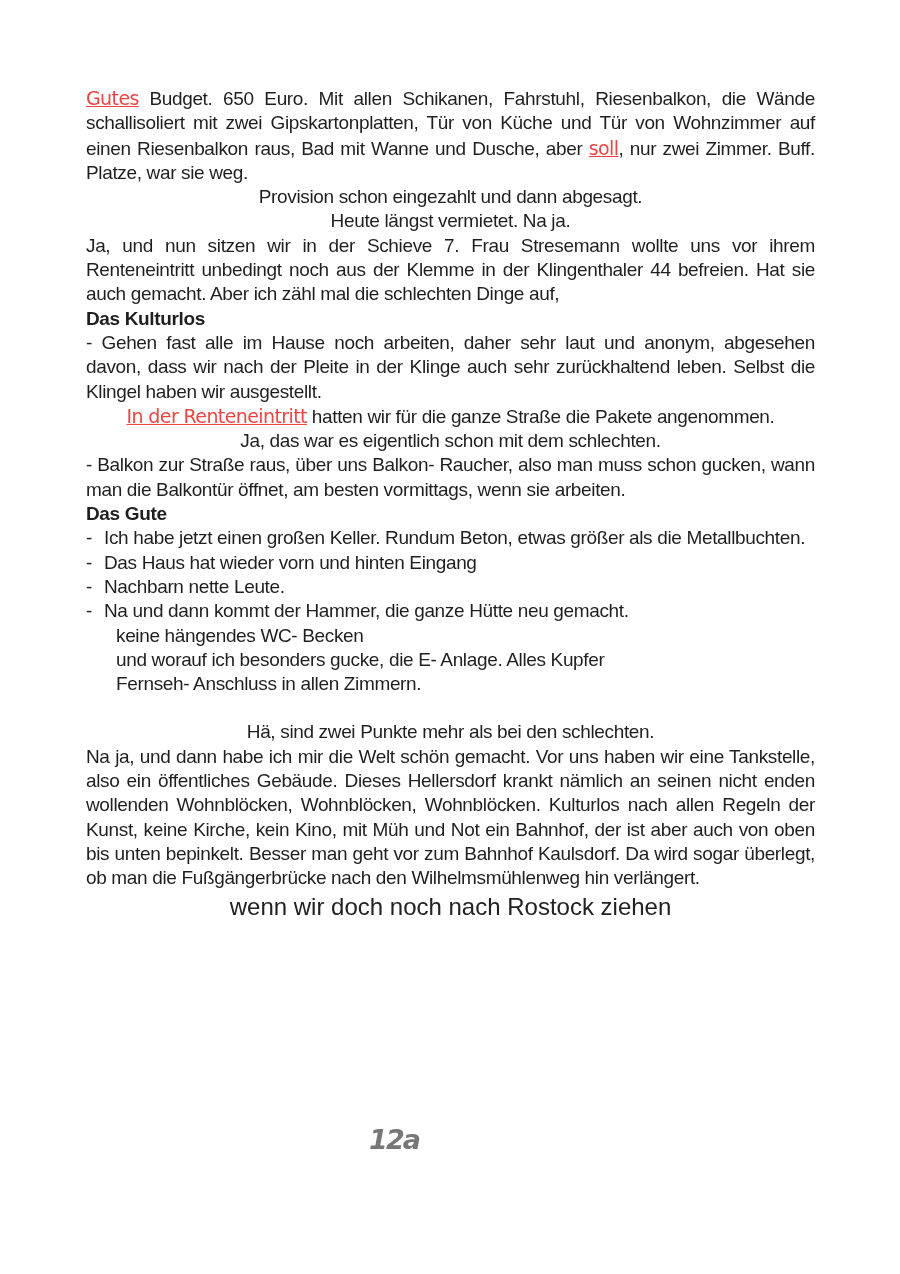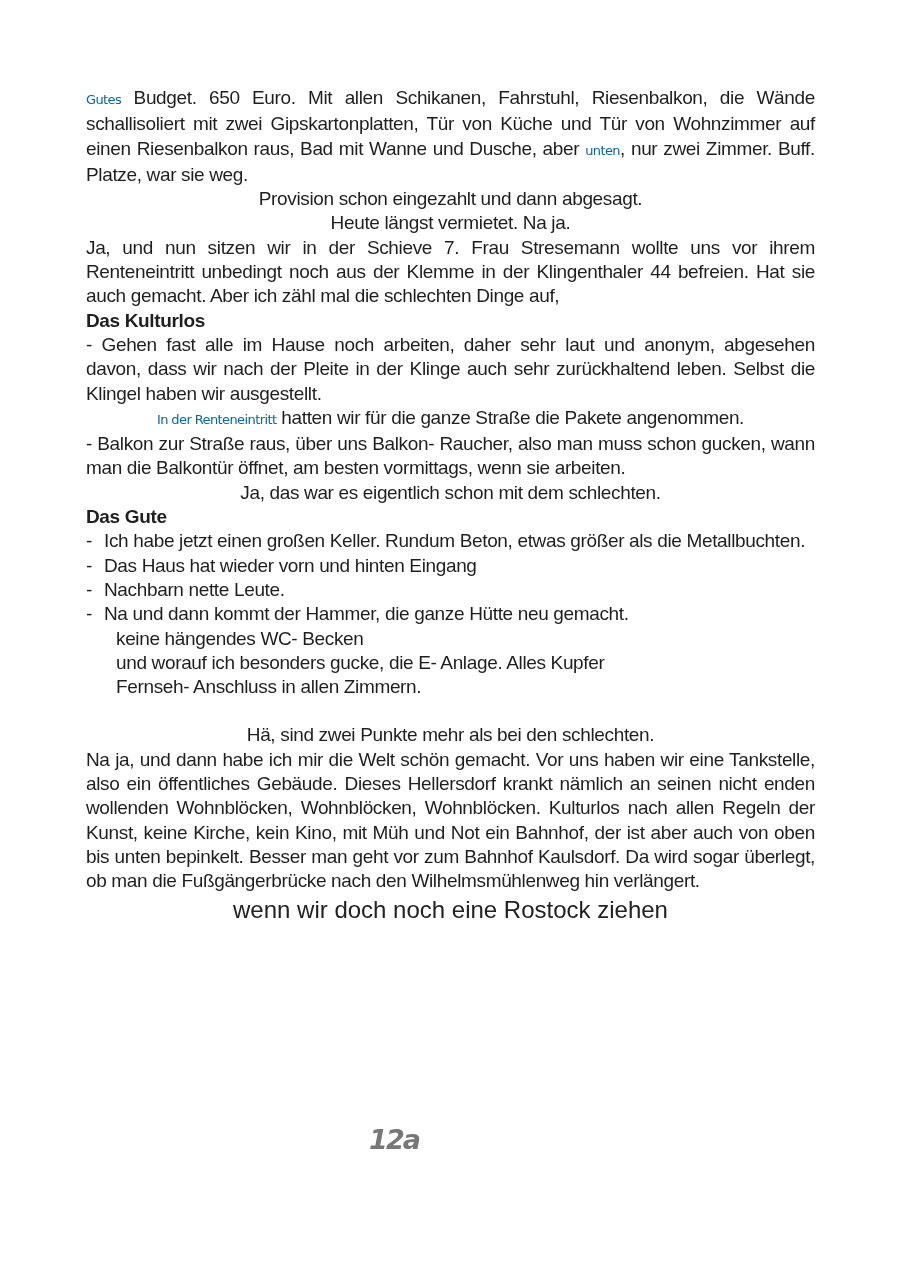--- a/index.html
+++ b/index.html
@@ -5,47 +5,47 @@
   html, body { margin: 0; padding: 0; background: #ffffff; }
   body { width: 900px; height: 1274px; position: relative; overflow: hidden; }
   .page {
     position: absolute; left: 86px; top: 86px; width: 729px;
     font-family: "Liberation Sans", sans-serif;
     font-size: 19px; line-height: 24.3px; color: #1f1f1f;
     letter-spacing: -0.35px;
   }
   .p { margin: 0; text-align: justify; }
   .left { text-align: center; }
-  .sp { font-family: "DejaVu Sans", sans-serif; letter-spacing: -0.6px; color: #0369a1; font-size: 13px; }
+  .sp { font-family: "DejaVu Sans", sans-serif; letter-spacing: -0.6px; color: #ef4444; font-size: 19px; text-decoration: underline; }
   .h { font-weight: bold; margin: 0; }
   .bullet { display: flex; margin: 0; }
   .bullet .dash { width: 18px; flex: none; }
   .bullet .txt { flex: 1; }
   .sub { margin: 0 0 0 30px; }
   .gap { height: 24px; }
   .big { text-align: center; font-size: 24px; line-height: 28px; margin: 2px 0 1px 0; letter-spacing: 0; color: #222; }
   .pagenum {
     position: absolute; left: 0; width: 788px; top: 1124px; text-align: center;
     font-family: "DejaVu Sans", sans-serif; font-weight: bold; font-size: 27px;
     color: #777777; font-style: italic; letter-spacing: -2px;
   }
 </style>
 </head>
 <body>
 
 <div class="page">
-  <p class="p"><span class="sp">Gutes</span><span> Budget. 650 Euro. Mit allen Schikanen, Fahrstuhl, Riesenbalkon, die Wände schallisoliert mit zwei Gipskartonplatten, Tür von Küche und Tür von Wohnzimmer auf einen Riesenbalkon raus, Bad mit Wanne und Dusche, aber </span><span class="sp">unten</span><span>, nur zwei Zimmer. Buff. Platze, war sie weg.</span></p>
+  <p class="p"><span class="sp">Gutes</span><span> Budget. 650 Euro. Mit allen Schikanen, Fahrstuhl, Riesenbalkon, die Wände schallisoliert mit zwei Gipskartonplatten, Tür von Küche und Tür von Wohnzimmer auf einen Riesenbalkon raus, Bad mit Wanne und Dusche, aber </span><span class="sp">soll</span><span>, nur zwei Zimmer. Buff. Platze, war sie weg.</span></p>
   <p class="p left">Provision schon eingezahlt und dann abgesagt.</p>
   <p class="p left">Heute längst  vermietet. Na ja.</p>
   <p class="p">Ja, und nun sitzen wir in der Schieve 7. Frau Stresemann wollte uns vor ihrem Renteneintritt unbedingt noch aus der Klemme in der Klingenthaler 44 befreien. Hat sie auch gemacht. Aber ich zähl mal die schlechten Dinge auf,</p>
   <p class="h">Das Kulturlos</p>
   <p class="p">- Gehen fast alle im Hause noch arbeiten, daher sehr laut und anonym, abgesehen davon, dass wir nach der Pleite in der Klinge auch sehr zurückhaltend leben. Selbst die Klingel haben wir ausgestellt.</p>
   <p class="p left"><span class="sp">In der Renteneintritt</span><span> hatten wir für die ganze Straße die Pakete angenommen.</span></p>
+  <p class="p left">Ja, das war es eigentlich schon mit dem schlechten.</p>
   <p class="p">- Balkon zur Straße raus, über uns Balkon- Raucher, also man muss schon gucken, wann man die Balkontür öffnet, am besten vormittags, wenn sie arbeiten.</p>
-  <p class="p left">Ja, das war es eigentlich schon mit dem schlechten.</p>
   <p class="h">Das Gute</p>
 
   <div class="bullet">
       <span class="dash">-</span>
       <span class="txt">Ich habe jetzt einen großen Keller. Rundum Beton, etwas größer als die Metallbuchten.</span>
     </div>
   <div class="bullet">
       <span class="dash">-</span>
       <span class="txt">Das Haus hat wieder vorn und hinten Eingang</span>
     </div>
@@ -57,16 +57,16 @@
       <span class="dash">-</span>
       <span class="txt">Na und dann kommt der Hammer, die ganze Hütte neu gemacht.</span>
     </div>
   <p class="sub">keine hängendes WC- Becken</p>
   <p class="sub">und worauf ich besonders gucke, die E- Anlage. Alles Kupfer</p>
   <p class="sub">Fernseh- Anschluss in allen  Zimmern.</p>
 
   <div class="gap"></div>
   <p class="p left">Hä, sind zwei Punkte mehr als bei den schlechten.</p>
   <p class="p">Na ja, und dann habe ich mir die Welt schön gemacht. Vor uns haben wir eine Tankstelle, also ein öffentliches Gebäude. Dieses Hellersdorf krankt nämlich an seinen nicht enden wollenden Wohnblöcken, Wohnblöcken, Wohnblöcken. Kulturlos nach allen Regeln der Kunst, keine Kirche, kein Kino, mit Müh und Not ein Bahnhof, der ist aber auch von oben bis unten bepinkelt. Besser man geht vor zum Bahnhof Kaulsdorf. Da wird sogar überlegt, ob man die Fußgängerbrücke nach den Wilhelmsmühlenweg hin verlängert.</p>
-  <p class="big">wenn wir doch noch eine Rostock ziehen</p>
+  <p class="big">wenn wir doch noch nach Rostock ziehen</p>
 </div>
 
 <div class="pagenum">12a</div>
 
 </body></html>

